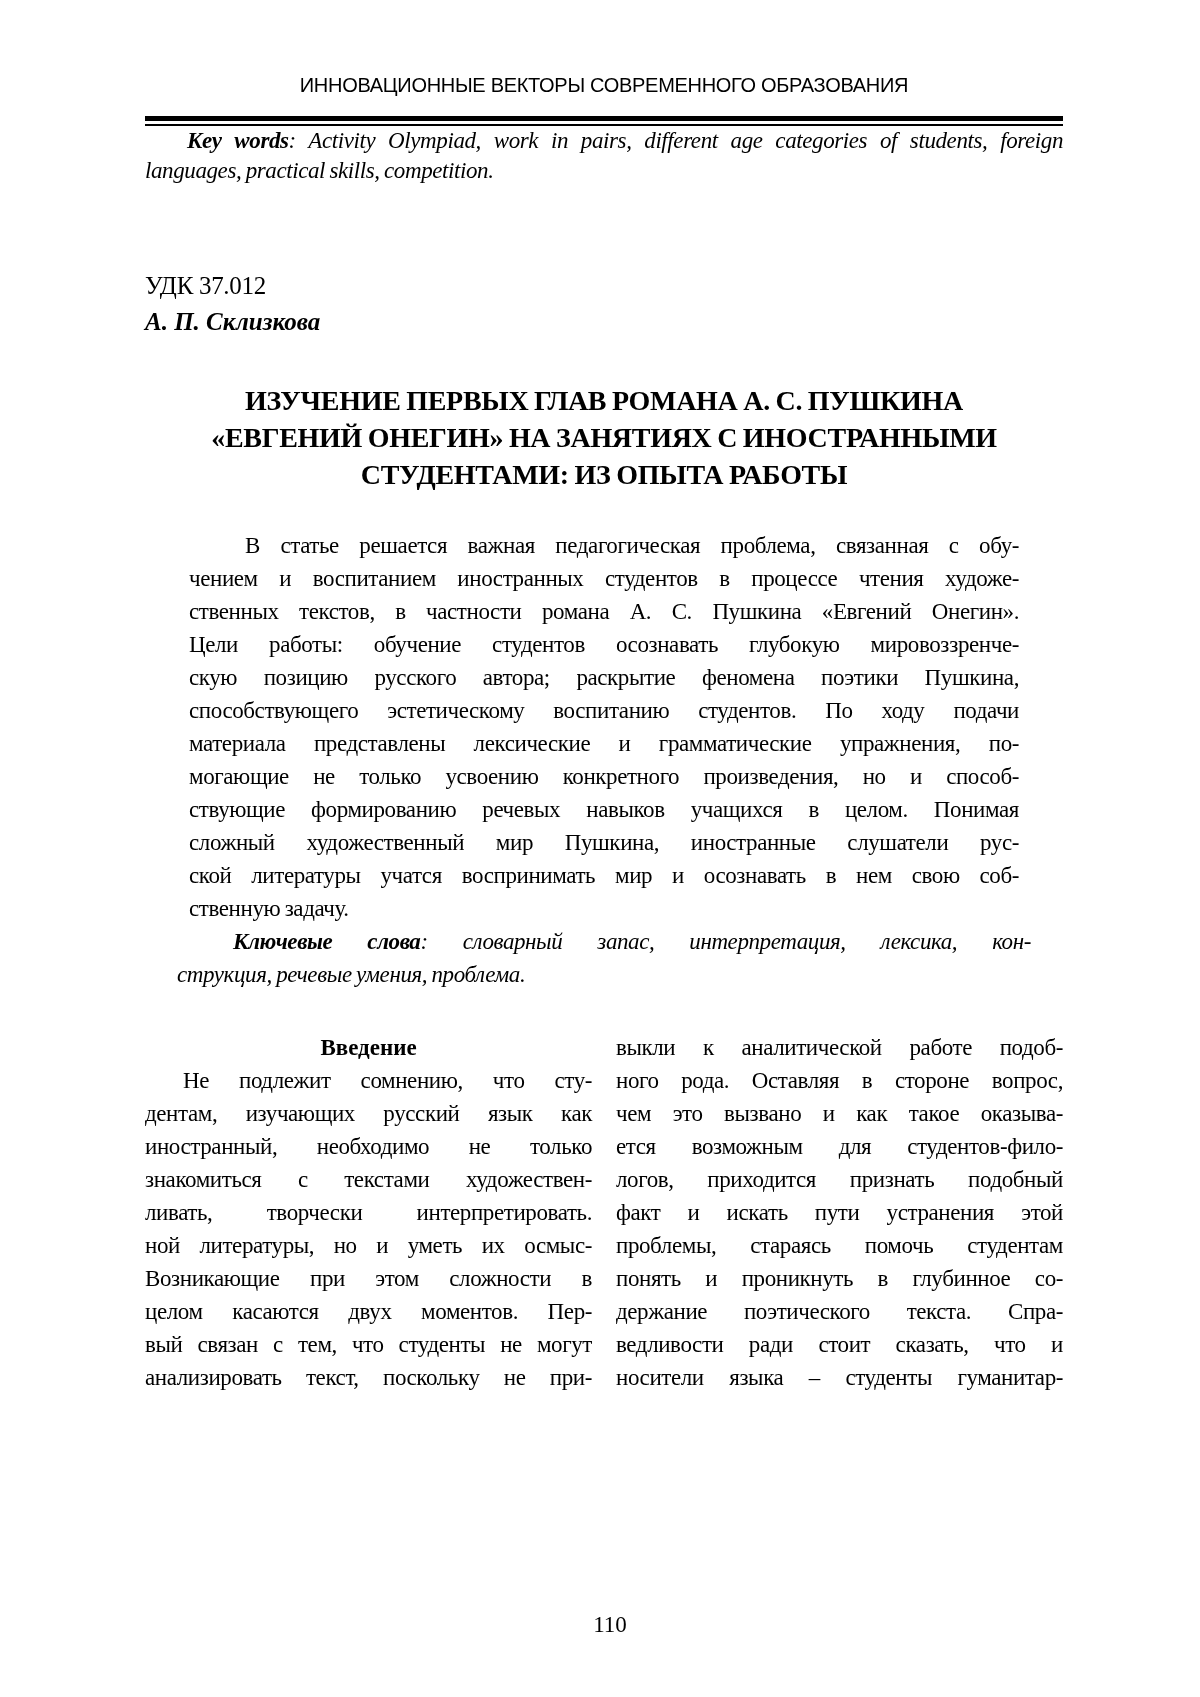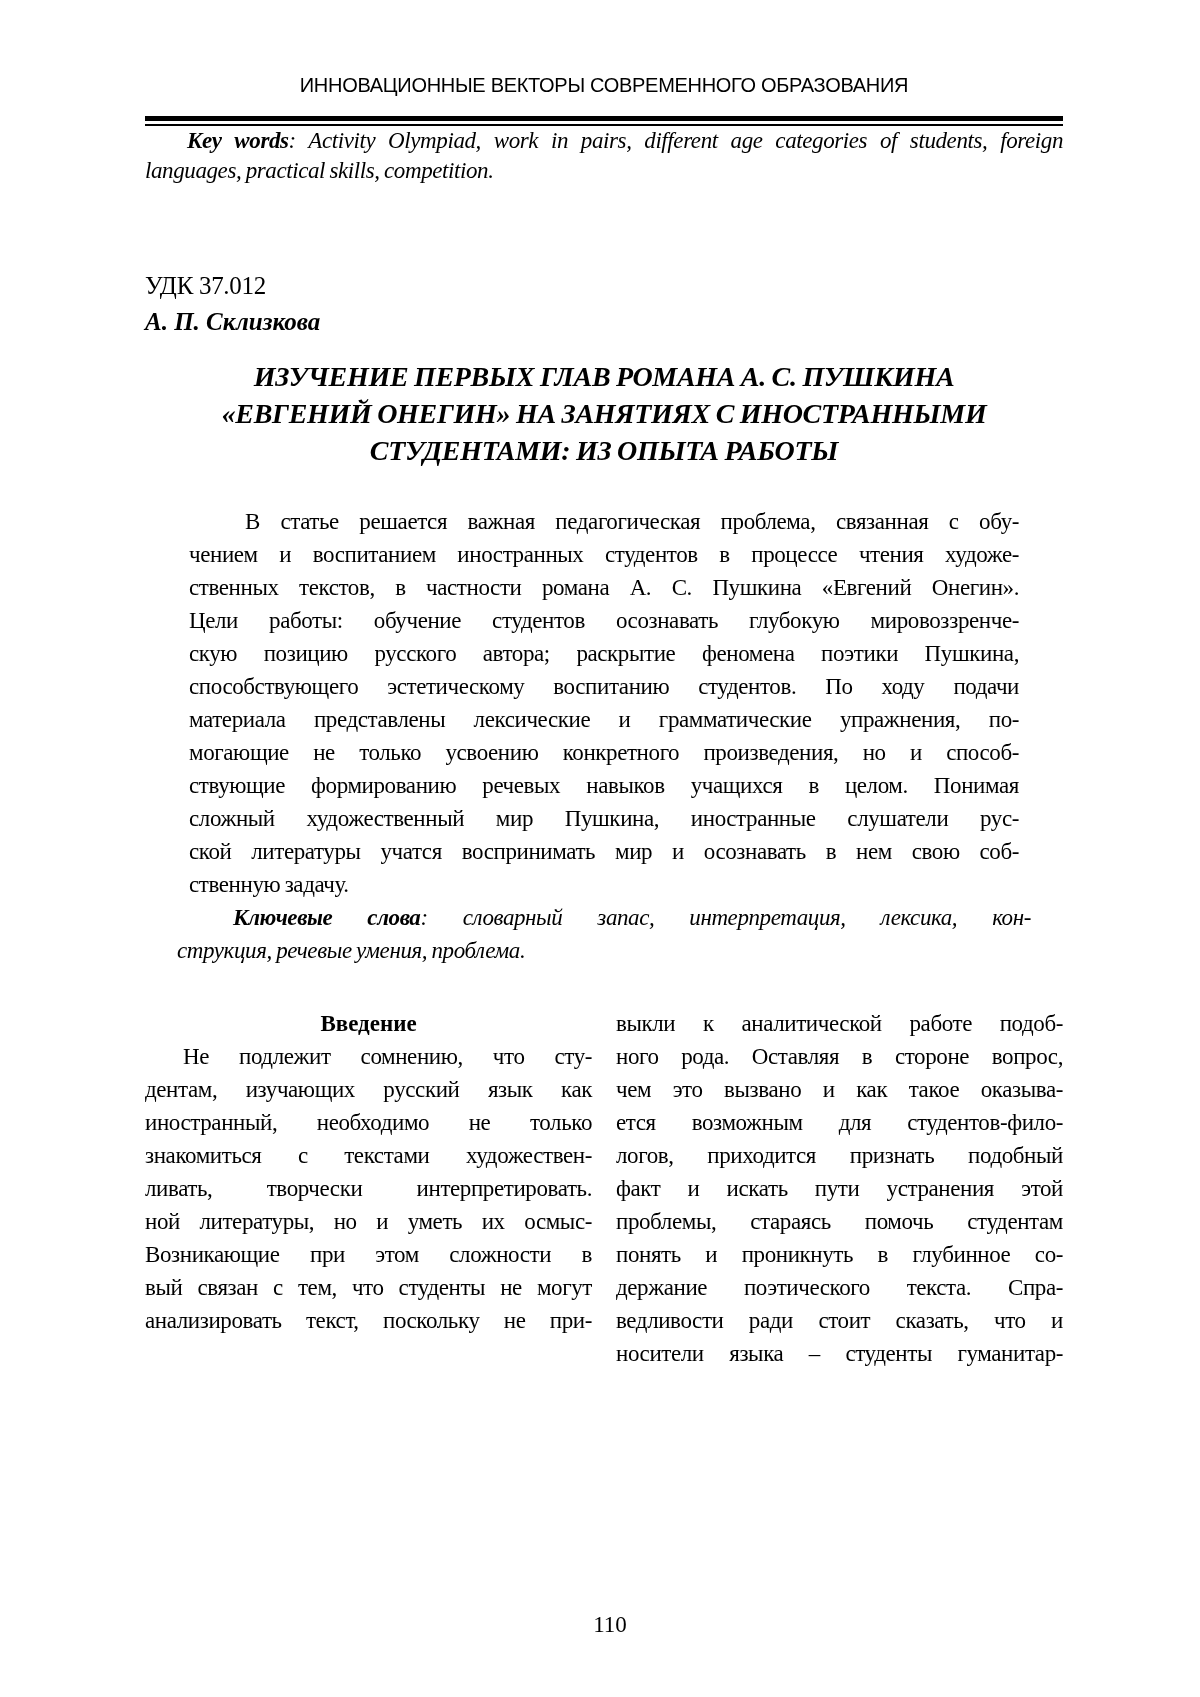--- a/index.html
+++ b/index.html
@@ -33,24 +33,23 @@
 
   .eng-block{margin-top:16px;line-height:30px;}
   .eng-keywords{font-style:italic;}
   .kwlabel{font-weight:bold;font-style:italic;}
   .kw-first{text-indent:42px;}
 
   .udc{margin-top:84px;font-size:25px;line-height:32px;letter-spacing:-0.3px;}
   .author{margin-top:4px;font-size:25px;line-height:32px;font-weight:bold;font-style:italic;}
 
   .title{
-    margin-top:20px;
+    margin-top:44px;
     font-size:28px;font-weight:bold;line-height:37px;
     letter-spacing:-0.3px;
-    font-style:italic;
   }
 
   .abstract{margin:36px 44px 0 44px;line-height:33px;}
   .ru-keywords{margin:0 32px;line-height:33px;font-style:italic;}
   .ru-kw-first{text-indent:56px;}
 
   .columns{display:flex;gap:24px;margin-top:40px;line-height:33px;}
   .col{flex:1 1 0;min-width:0;}
   .intro-heading{font-weight:bold;text-align:center;font-size:23px;line-height:33px;}
 
@@ -116,20 +115,21 @@
       <div class="col">
         <div class="intro-heading">Введение</div>
         <div class="lines">
             <div class="line" style="text-indent: 38px;">Не подлежит сомнению, что сту-</div>
             <div class="line">дентам, изучающих русский язык как</div>
             <div class="line">иностранный, необходимо не только</div>
             <div class="line">знакомиться с текстами художествен-</div>
             <div class="line">ливать, творчески интерпретировать.</div>
             <div class="line">ной литературы, но и уметь их осмыс-</div>
             <div class="line">Возникающие при этом сложности в</div>
+            <div class="line">целом касаются двух моментов. Пер-</div>
             <div class="line">вый связан с тем, что студенты не могут</div>
             <div class="line">анализировать текст, поскольку не при-</div>
           </div>
       </div>
       <div class="col">
         <div class="lines">
             <div class="line">выкли к аналитической работе подоб-</div>
             <div class="line">ного рода. Оставляя в стороне вопрос,</div>
             <div class="line">чем это вызвано и как такое оказыва-</div>
             <div class="line">ется возможным для студентов-фило-</div>

